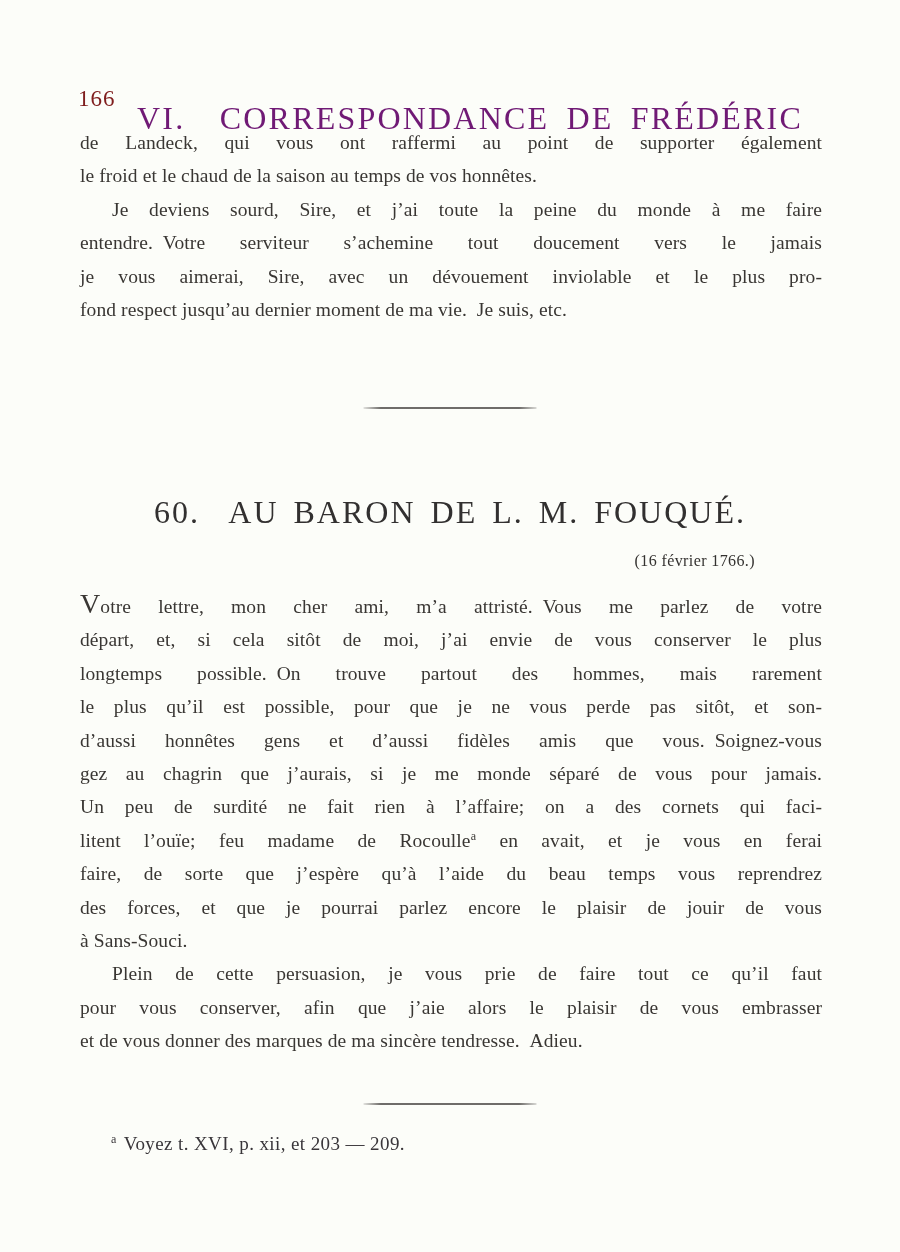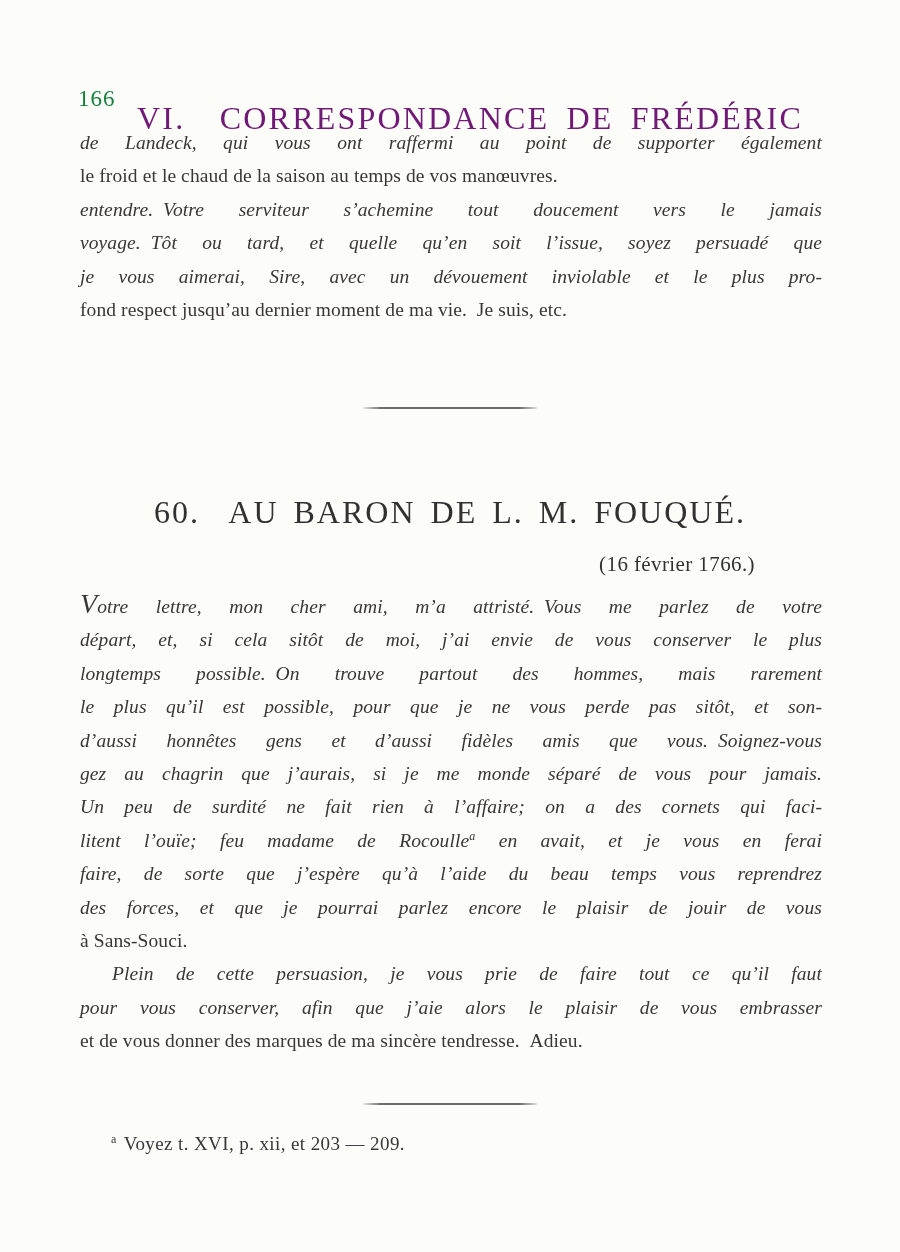--- a/index.html
+++ b/index.html
@@ -25,21 +25,21 @@
     left: 0;
     width: 100%;
     height: 30px;
   }
   .page-number {
     position: absolute;
     left: 78px;
     top: 2px;
     font-size: 23px;
     letter-spacing: 1px;
-    color: #15803d;
+    color: #7f1d1d;
   }
   .header-title {
     position: absolute;
     left: 50%;
     transform: translateX(-47%);
     top: 16px;
     font-size: 32px;
     letter-spacing: 2.2px;
     word-spacing: 7px;
     white-space: pre;
@@ -54,21 +54,21 @@
     font-size: 19.5px;
     line-height: 33.4px;
     letter-spacing: 0.1px;
     color: #393633;
   }
   .sec-letter59 { top: 126px; }
   .sec-letter60 { top: 590px; }
 
   .para { margin: 0; }
   .line { text-align: justify; }
-  .jline { text-align-last: justify; font-style: italic; }
+  .jline { text-align-last: justify; }
   .indent { text-indent: 32px; }
   .initial {
     font-size: 28px;
     line-height: 1;
   }
   sup {
     font-size: 12px;
     line-height: 0;
     vertical-align: super;
   }
@@ -97,21 +97,21 @@
     letter-spacing: 2px;
     word-spacing: 5px;
     white-space: pre;
     margin: 0;
     color: #323030;
   }
   .letter-date {
     position: absolute;
     top: 552px;
     right: 145px;
-    font-size: 21px;
+    font-size: 16px;
     letter-spacing: 0.4px;
     color: #39363  3;
   }
 
   
   .footnote {
     position: absolute;
     top: 1133px;
     left: 80px;
     right: 78px;
@@ -129,25 +129,25 @@
 <div class="page">
 
   <div class="running-header">
     <span class="page-number">166</span>
     <span class="header-title">VI.  CORRESPONDANCE DE FRÉDÉRIC</span>
   </div>
 
   <section class="text-section sec-letter59">
       <div class="para">
         <div class="line jline">de Landeck, qui vous ont raffermi au point de supporter également</div>
-        <div class="line">le froid et le chaud de la saison au temps de vos manœuvres.</div>
+        <div class="line">le froid et le chaud de la saison au temps de vos honnêtes.</div>
       </div>
       <div class="para">
+        <div class="line jline indent">Je deviens sourd, Sire, et j’ai toute la peine du monde à me faire</div>
         <div class="line jline">entendre. Votre serviteur s’achemine tout doucement vers le jamais</div>
-        <div class="line jline">voyage. Tôt ou tard, et quelle qu’en soit l’issue, soyez persuadé que</div>
         <div class="line jline">je vous aimerai, Sire, avec un dévouement inviolable et le plus pro-</div>
         <div class="line">fond respect jusqu’au dernier moment de ma vie. Je suis, etc.</div>
       </div>
     </section>
 
   <div class="divider divider-1"></div>
 
   <h2 class="letter-heading">60.  AU BARON DE L. M. FOUQUÉ.</h2>
 
   <div class="letter-date">(16 février 1766.)</div>

